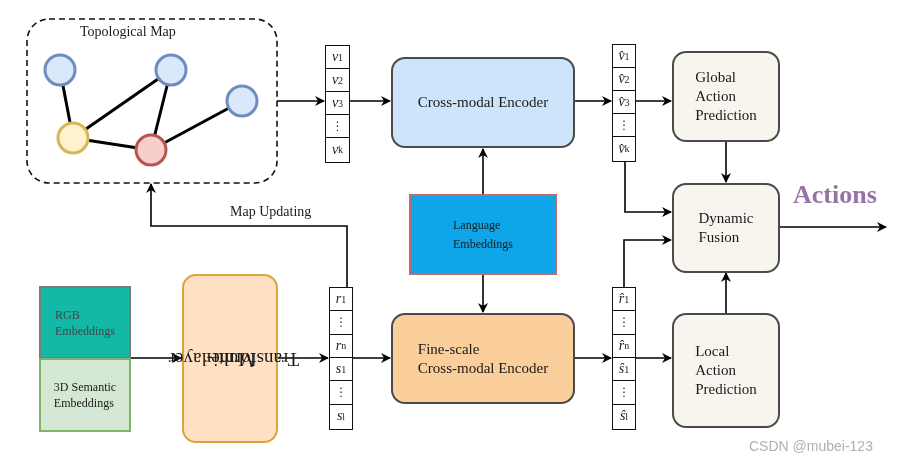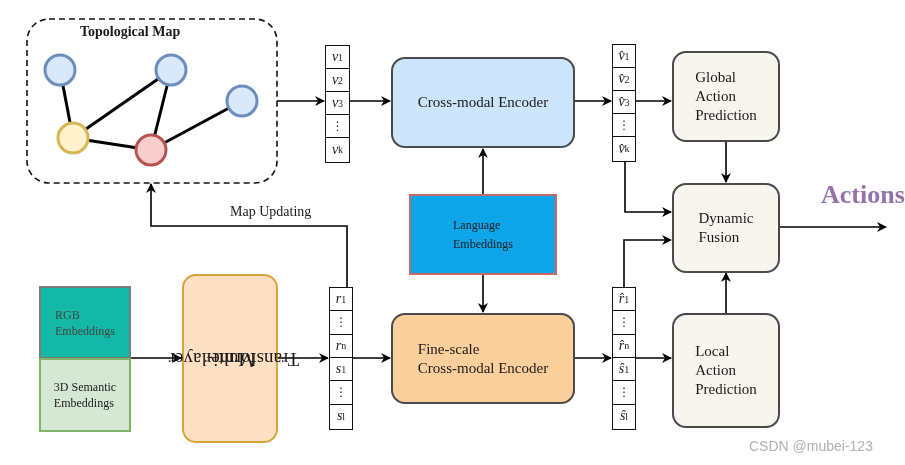--- a/index.html
+++ b/index.html
@@ -16,23 +16,23 @@
   .lang { background: #0ea5e9; border: 2px solid #c56a68; font-size: 12px; }
   .rgb { background: #14b8a6; border: 2px solid #7a7a7a; color: #444; font-size: 12px; line-height: 16px; }
   .sem { background: #d5e8d4; border: 2px solid #82b366; font-size: 12px; line-height: 16px; }
   .trans { background: #ffe0c2; border: 2px solid #d7a53c; border-radius: 14px; }
   .trans span { transform: rotate(-90deg); white-space: nowrap; font-size: 19px; line-height: 22px; display: block; }
   .col { position: absolute; box-sizing: border-box; border: 1.5px solid #111; background: #fff; }
   .cell { box-sizing: border-box; border-bottom: 1.5px solid #111; display: flex; align-items: center;
           justify-content: center; font-style: italic; font-size: 14px; }
   .cell:last-child { border-bottom: none; }
   .cell sub { font-style: normal; font-size: 10px; }
-  .map-title { position: absolute; left: 80px; top: 24px; font-weight: bold; font-size: 14px; }
+  .map-title { position: absolute; left: 80px; top: 24px; font-weight: normal; font-size: 14px; }
   .map-upd { position: absolute; left: 221px; top: 204px; font-size: 14px; margin-left: 9px; }
-  .actions { position: absolute; left: 793px; top: 180px; font-weight: bold; font-size: 26px; color: #9673a6; margin-left: 28px; }
+  .actions { position: absolute; left: 793px; top: 180px; font-weight: bold; font-size: 26px; color: #9673a6; }
   .wm { position: absolute; left: 749px; top: 438px; font-family: "Liberation Sans", sans-serif;
         font-size: 14px; color: #b0b0b0; }
   .dots { font-style: normal; font-size: 12px; line-height: 8px; }
 </style>
 </head>
 <body>
 
 <svg width="905" height="465">
   <defs>
     <marker id="ah" markerWidth="10" markerHeight="10" refX="9" refY="5" orient="auto" markerUnits="userSpaceOnUse">

